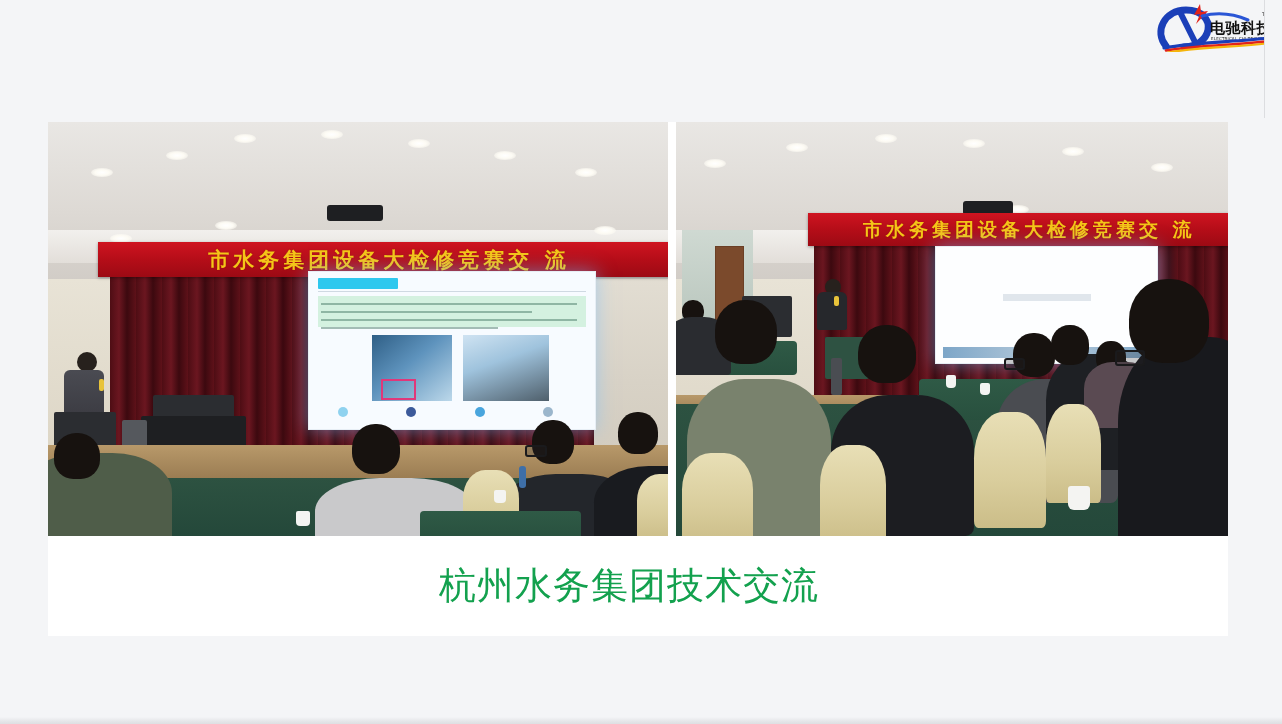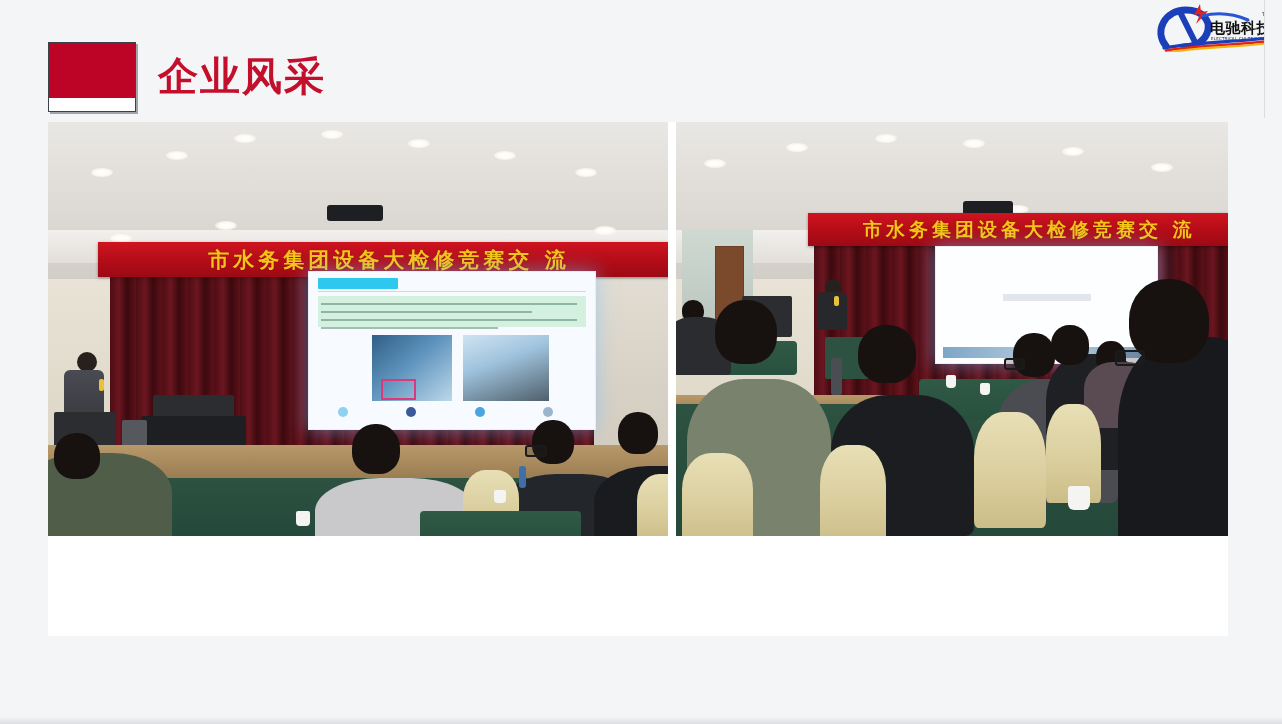--- a/index.html
+++ b/index.html
@@ -330,26 +330,20 @@
       <text x="106" y="14" font-family="DejaVu Sans, sans-serif" font-size="5" fill="#333333">TM</text>
 
       <path d="M8 46 C 40 40, 80 40, 112 36" fill="none" stroke="#1b3fb8" stroke-width="3.2" stroke-linecap="round"></path>
       <path d="M10 48.5 C 42 43, 82 43, 114 39" fill="none" stroke="#e2231a" stroke-width="2.6" stroke-linecap="round"></path>
       <path d="M12 50.5 C 44 45, 84 45, 116 41" fill="none" stroke="#f5b50a" stroke-width="2.2" stroke-linecap="round"></path>
     </svg>
   </div>
   <div class="right-divider"></div>
   <div class="right-pane"></div>
 
-  <div class="header">
-    <div class="red-block">
-      <div class="fill"></div>
-    </div>
-    <div class="page-title">企业风采</div>
-  </div>
 
   <div class="card">
 
     <div class="gallery">
 
       <div class="photo photo-left">
         <div class="scene">
           <div class="ceiling"></div>
           <div class="ceiling-band"></div>
           <div class="downlight" style="left:7%;  top:11%;"></div>
@@ -511,16 +505,19 @@
           <div class="chair" style="left:1%;  top:80%; width:13%; height:22%;"></div>
           <div class="chair" style="left:26%; top:78%; width:12%; height:24%;"></div>
           <div class="chair" style="left:54%; top:70%; width:13%; height:28%;"></div>
           <div class="chair" style="left:67%; top:68%; width:10%; height:24%;"></div>
 
           <div class="cup" style="left:71%; top:88%; width:22px; height:24px; border-radius:3px 3px 6px 6px;"></div>
         </div>
       </div>
     </div>
 
+    <div class="caption-bar">
+      <div class="caption-text">杭州水务集团技术交流</div>
+    </div>
   </div>
 
   <div class="bottom-strip"></div>
 </div>
 
 </body></html>

